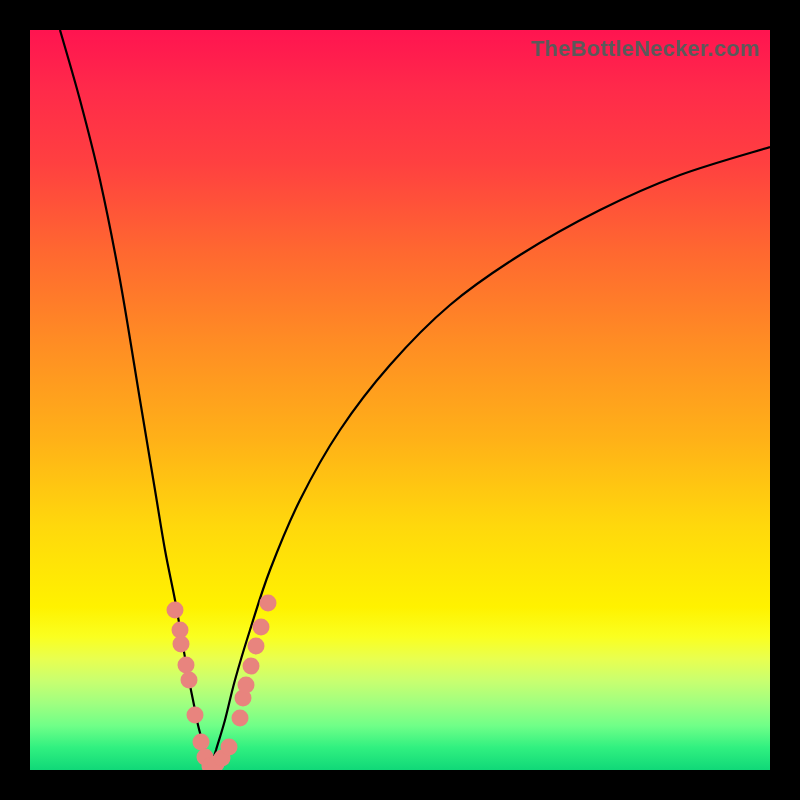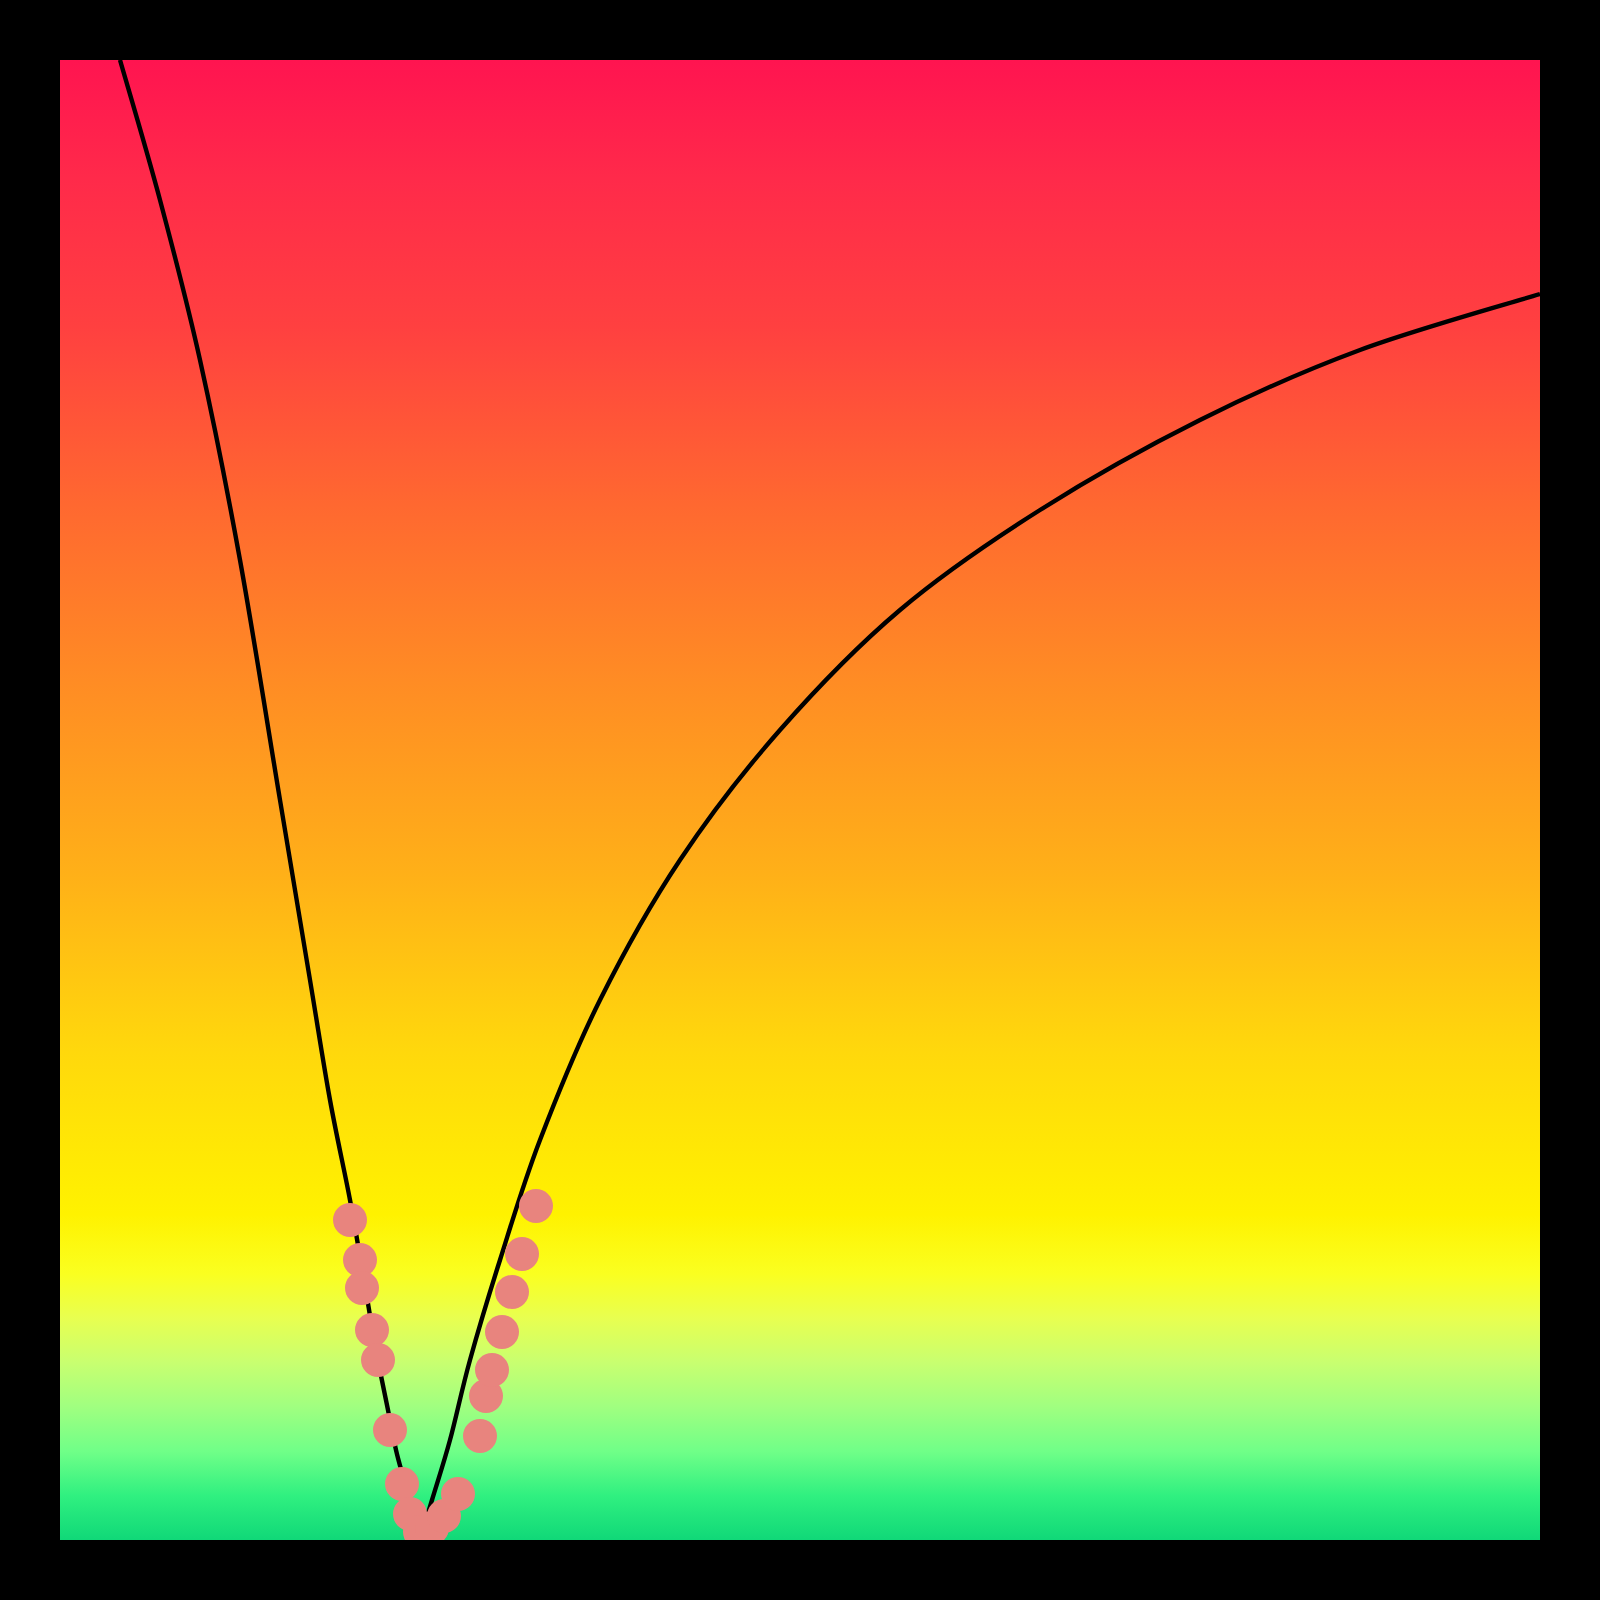--- a/index.html
+++ b/index.html
@@ -56,20 +56,21 @@
   .dot {
     fill: #e8847e;
     stroke: none;
   }
 </style>
 </head>
 <body>
 
 <div class="outer">
   <div class="plot-area">
+    <div class="watermark">TheBottleNecker.com</div>
     <svg class="curves" viewBox="0 0 740 740" preserveAspectRatio="none">
       <path id="left-branch" class="curve" d="M 30 0 C 33.333333333333336 11.666666666666666, 43.333333333333336 45, 50 70 C 56.666666666666664 95, 63.333333333333336 120, 70 150 C 76.66666666666667 180, 83.33333333333333 213.33333333333334, 90 250 C 96.66666666666667 286.6666666666667, 104.16666666666667 335, 110 370 C 115.83333333333333 405, 120.83333333333333 435, 125 460 C 129.16666666666666 485, 131.66666666666666 501.6666666666667, 135 520 C 138.33333333333334 538.3333333333334, 142.16666666666666 555, 145 570 C 147.83333333333334 585, 149.83333333333334 597.5, 152 610 C 154.16666666666666 622.5, 156 634.1666666666666, 158 645 C 160 655.8333333333334, 162.33333333333334 666.6666666666666, 164 675 C 165.66666666666666 683.3333333333334, 166.66666666666666 689.1666666666666, 168 695 C 169.33333333333334 700.8333333333334, 170.66666666666666 705, 172 710 C 173.33333333333334 715, 174.66666666666666 720, 176 725 C 177.33333333333334 730, 179.33333333333334 737.5, 180 740"></path>
       <path id="right-branch" class="curve" d="M 180 740 C 181 736.6666666666666, 183.5 728.3333333333334, 186 720 C 188.5 711.6666666666666, 191.83333333333334 701.6666666666666, 195 690 C 198.16666666666666 678.3333333333334, 200.83333333333334 665, 205 650 C 209.16666666666666 635, 214.16666666666666 618.3333333333334, 220 600 C 225.83333333333334 581.6666666666666, 231.66666666666666 561.6666666666666, 240 540 C 248.33333333333334 518.3333333333334, 258.3333333333333 493.3333333333333, 270 470 C 281.6666666666667 446.6666666666667, 295 422.5, 310 400 C 325 377.5, 341.6666666666667 355.8333333333333, 360 335 C 378.3333333333333 314.1666666666667, 398.3333333333333 293.3333333333333, 420 275 C 441.6666666666667 256.6666666666667, 465 240.83333333333334, 490 225 C 515 209.16666666666666, 543.3333333333334 193.33333333333334, 570 180 C 596.6666666666666 166.66666666666666, 621.6666666666666 155.5, 650 145 C 678.3333333333334 134.5, 725 121.66666666666667, 740 117"></path>
       <g id="dots">
           <circle cx="145" cy="580" r="8.5" class="dot"></circle>
           <circle cx="150" cy="600" r="8.5" class="dot"></circle>
           <circle cx="151" cy="614" r="8.5" class="dot"></circle>
           <circle cx="156" cy="635" r="8.5" class="dot"></circle>
           <circle cx="159" cy="650" r="8.5" class="dot"></circle>
           <circle cx="165" cy="685" r="8.5" class="dot"></circle>

